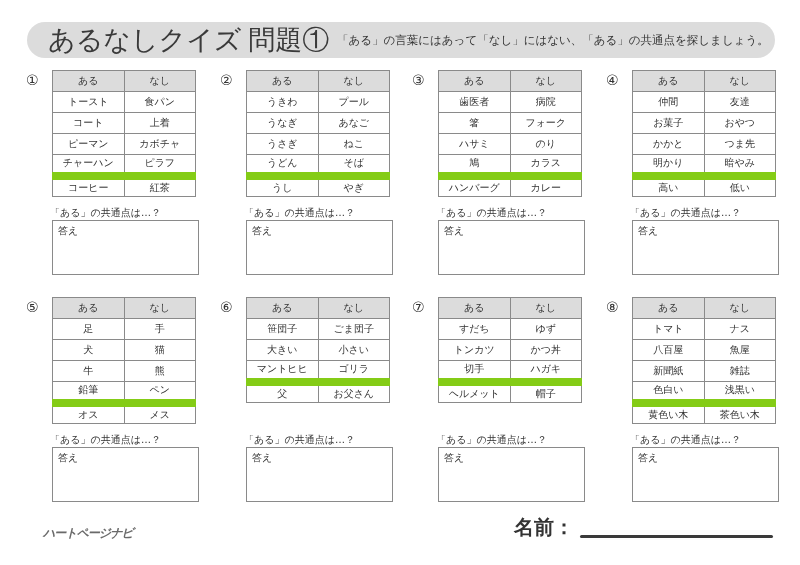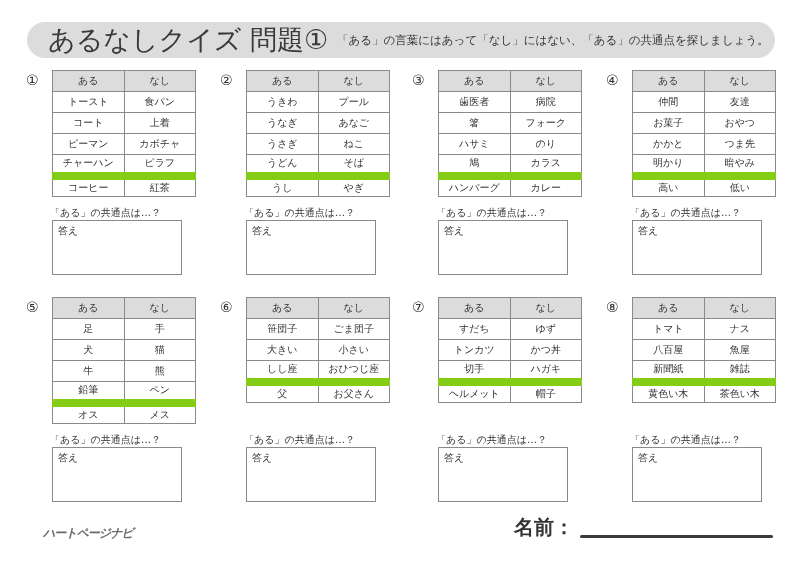--- a/index.html
+++ b/index.html
@@ -5,21 +5,21 @@
   * { box-sizing: border-box; margin: 0; padding: 0; }
   html, body { width: 800px; height: 565px; background: #ffffff; overflow: hidden; }
   body { position: relative; font-family: "DejaVu Sans", sans-serif; color: #333; }
 
   .title-bar {
     position: absolute; left: 27px; top: 22px; width: 748px; height: 36px;
     background: #dcdcdc; border-radius: 18px;
   }
   .title-main {
     position: absolute; left: 48px; top: 20px; font-size: 27px; color: #3a3a3a;
-    letter-spacing: 0px; line-height: 40px; white-space: nowrap;
+    letter-spacing: 0px; line-height: 40px; white-space: nowrap; font-family: Liberation Serif, serif;
   }
   .title-sub {
     position: absolute; left: 337px; top: 31px; font-size: 11.5px; color: #333;
     line-height: 18px; white-space: nowrap;
   }
 
   .quiz { position: absolute; width: 190px; height: 215px; }
   .quiz .num {
     position: absolute; left: 0; top: 2px; font-size: 14px; line-height: 16px; color: #333;
   }
@@ -30,21 +30,21 @@
   .quiz td, .quiz th {
     border: 1px solid #8a8a8a; height: 21px; text-align: center; font-weight: normal;
     width: 50%; padding: 0; white-space: nowrap;
   }
   .quiz th { background: #dcdcdc; height: 21px; }
   .quiz tr.sep td { border-top: 8px solid #84cc16; }
   .quiz .q-label {
     position: absolute; left: 24px; top: 136px; font-size: 10px; color: #333; white-space: nowrap;
   }
   .quiz .answer-box {
-    position: absolute; left: 26px; top: 150px; width: 130px; height: 55px;
+    position: absolute; left: 26px; top: 150px; width: 147px; height: 55px;
     border: 1px solid #8a8a8a; background: #fff;
   }
   .quiz .answer-box span {
     position: absolute; left: 5px; top: 3px; font-size: 10px; color: #333;
   }
 
   .logo {
     position: absolute; left: 43px; top: 525px; font-size: 12px; font-weight: bold;
     color: #6a6a6a; letter-spacing: -1px; font-style: italic; white-space: nowrap;
   }
@@ -250,22 +250,22 @@
       </tr>
       <tr>
       <td>笹団子</td>
       <td>ごま団子</td>
     </tr>
           <tr>
       <td>大きい</td>
       <td>小さい</td>
     </tr>
           <tr>
-      <td>しし座</td>
-      <td>おひつじ座</td>
+      <td>マントヒヒ</td>
+      <td>ゴリラ</td>
     </tr>
           <tr class="sep">
       <td>父</td>
       <td>お父さん</td>
     </tr>
     </tbody>
       </table>
     <div class="q-label">「ある」の共通点は…？</div>
     <div class="answer-box">
       <span>答え</span>
@@ -314,20 +314,24 @@
       <td>トマト</td>
       <td>ナス</td>
     </tr>
           <tr>
       <td>八百屋</td>
       <td>魚屋</td>
     </tr>
           <tr>
       <td>新聞紙</td>
       <td>雑誌</td>
+    </tr>
+          <tr>
+      <td>色白い</td>
+      <td>浅黒い</td>
     </tr>
           <tr class="sep">
       <td>黄色い木</td>
       <td>茶色い木</td>
     </tr>
     </tbody>
       </table>
     <div class="q-label">「ある」の共通点は…？</div>
     <div class="answer-box">
       <span>答え</span>

